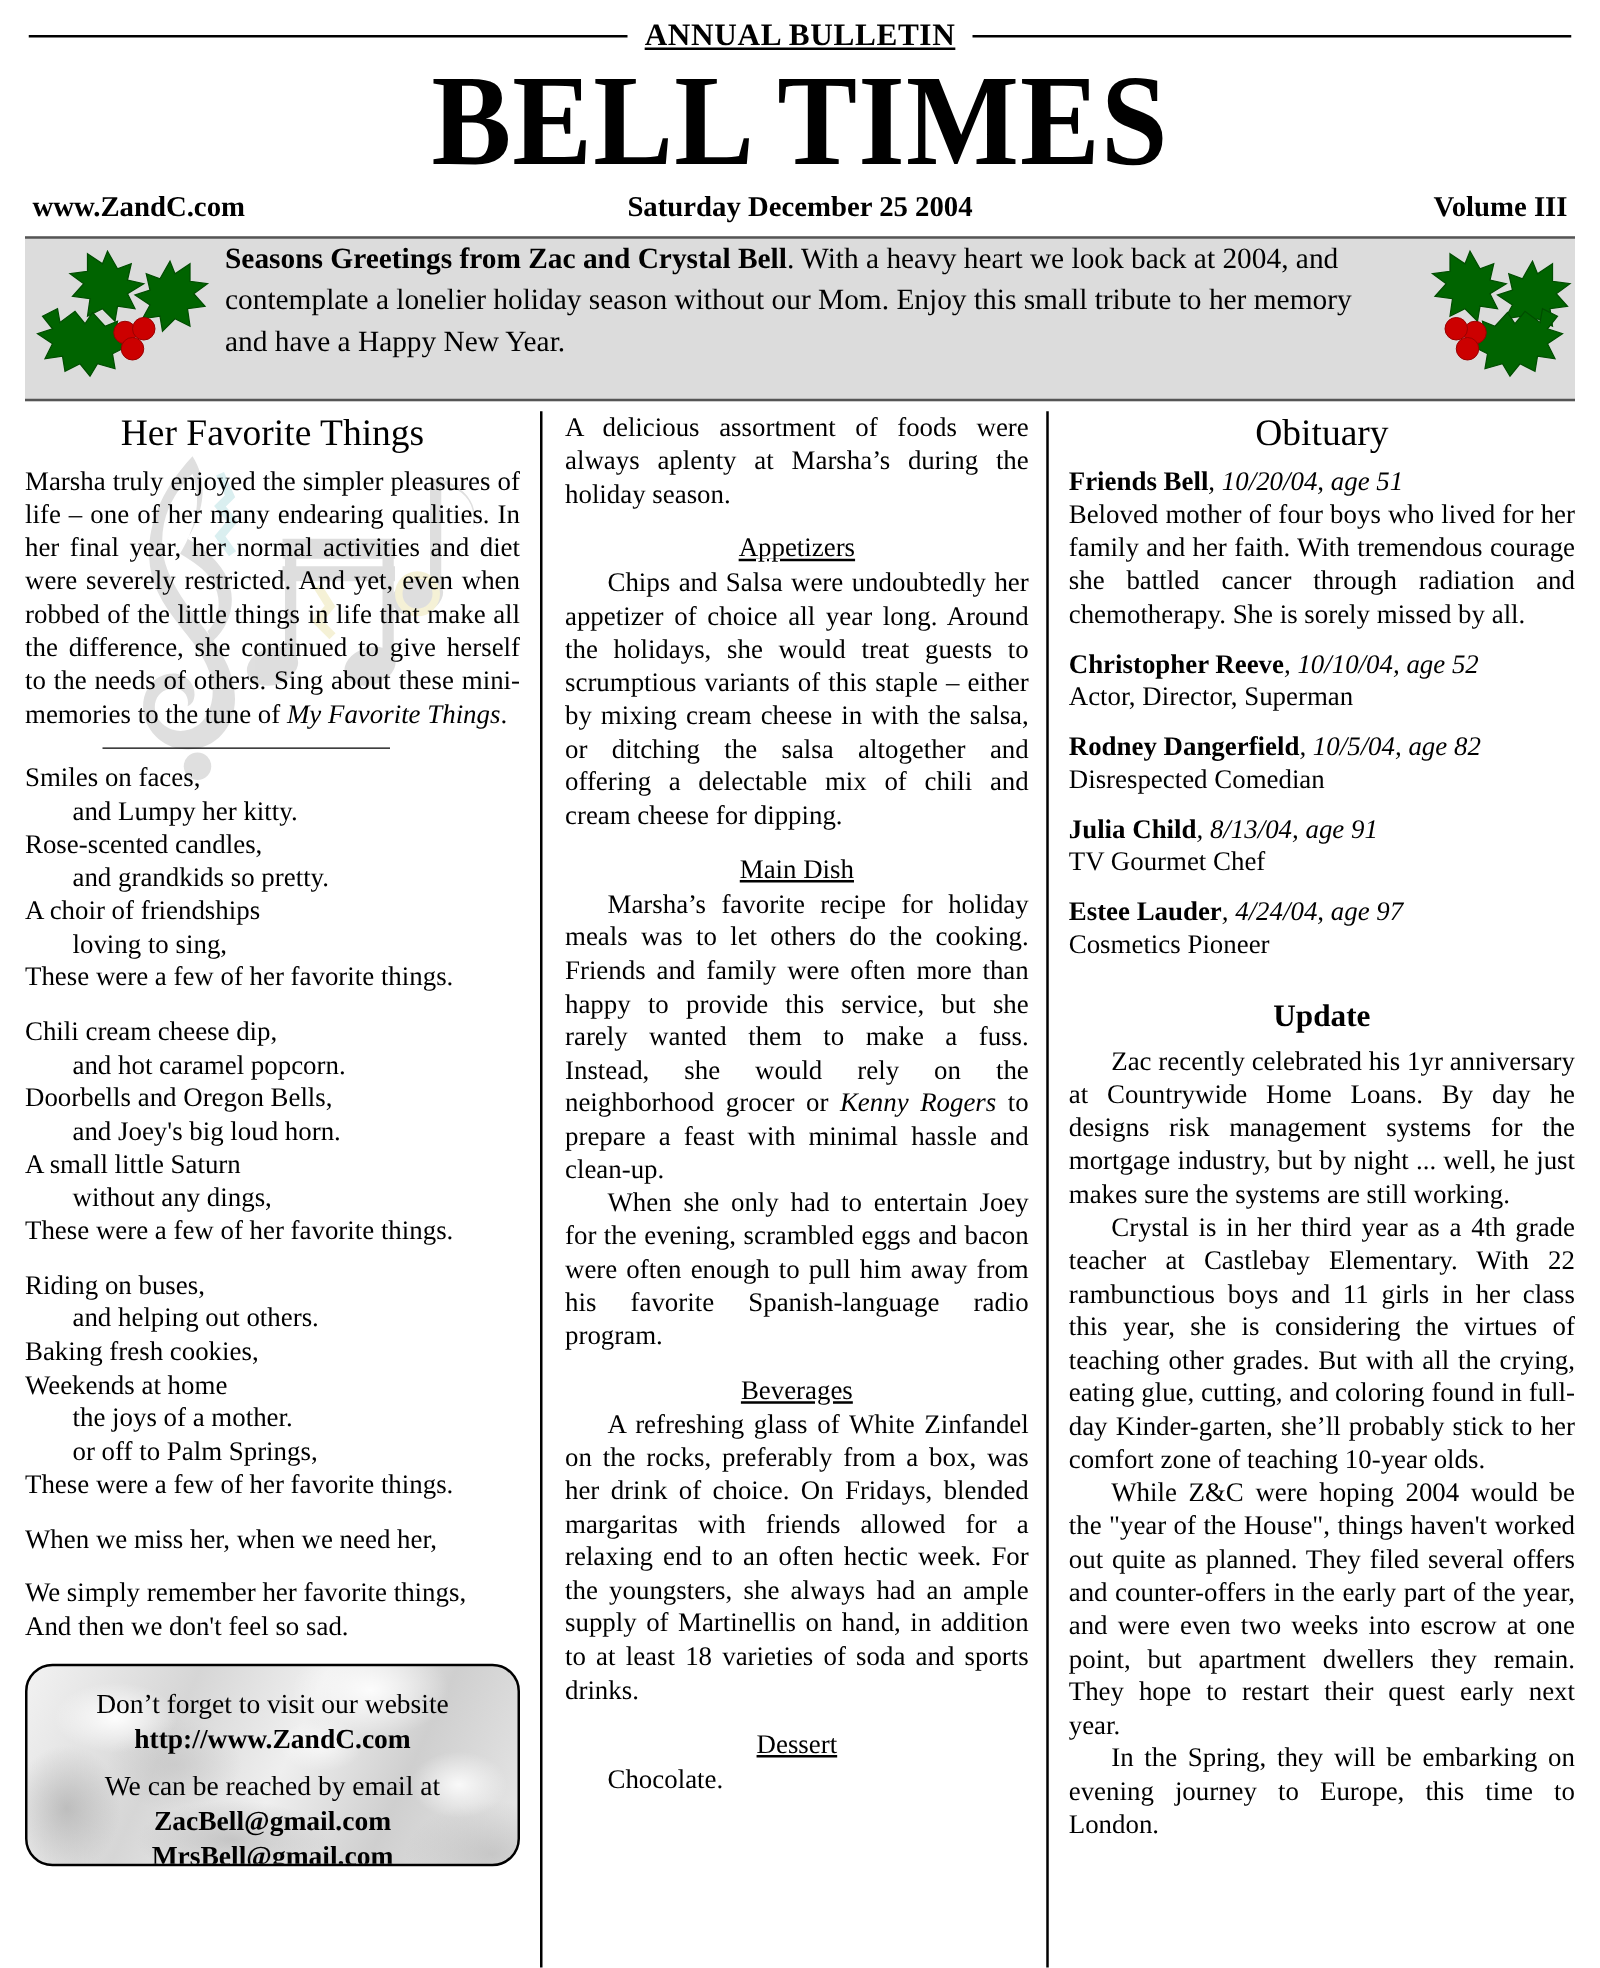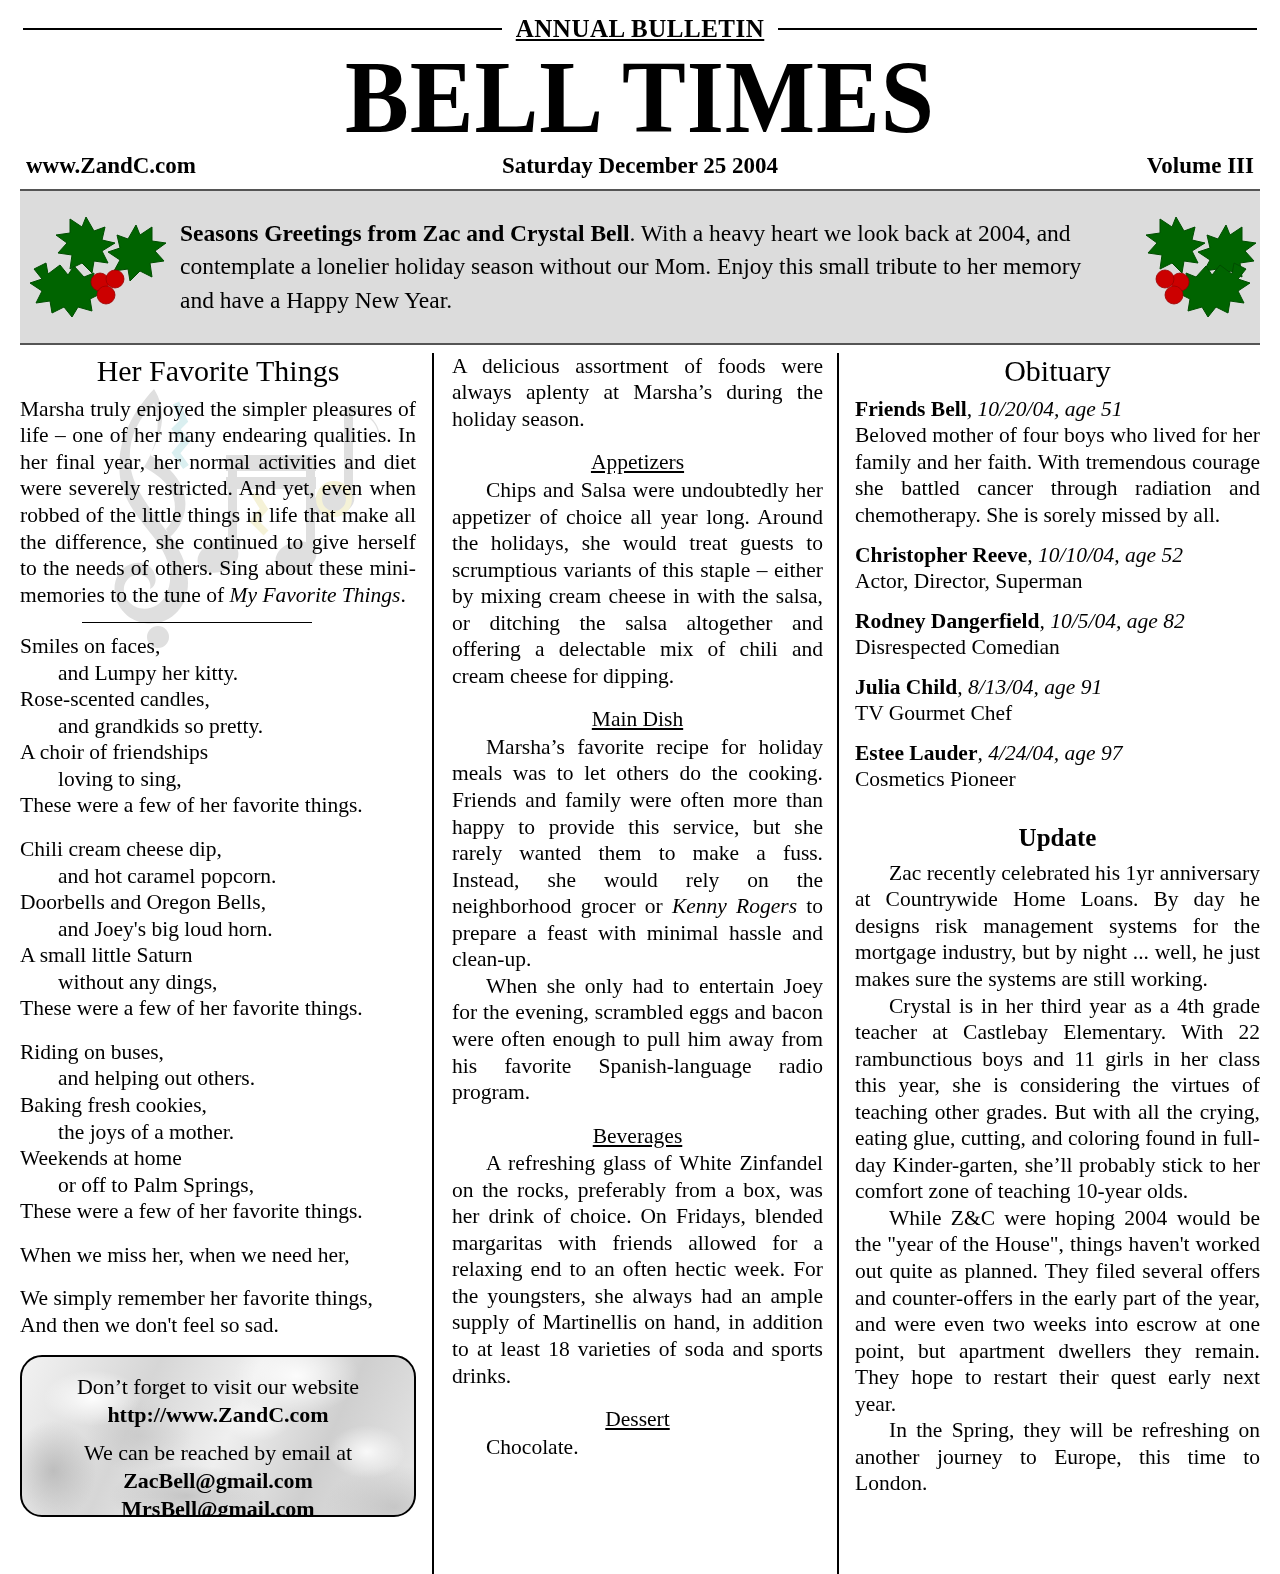--- a/index.html
+++ b/index.html
@@ -71,24 +71,24 @@
   }
   .masthead-subwrap { position: relative; }
 
   
   .banner {
     position: relative;
     background: #dcdcdc;
     border-top: 2px solid #555;
     border-bottom: 2px solid #555;
     margin: 4px 0 0 0;
-    height: 156px;
+    height: 132px;
     box-sizing: border-box;
     display: flex;
-    align-items: center;
+    align-items: flex-start;
   }
   .holly {
     flex: 0 0 auto;
     width: 150px;
     height: 120px;
     position: relative;
   }
   .holly svg { display: block; }
   .banner-text {
     flex: 1 1 auto;
@@ -326,22 +326,22 @@
               <div class="lyric-line">Doorbells and Oregon Bells,</div>
               <div class="lyric-line in">and Joey's big loud horn.</div>
               <div class="lyric-line">A small little Saturn</div>
               <div class="lyric-line in">without any dings,</div>
               <div class="lyric-line">These were a few of her favorite things.</div>
             </div>
             <div class="stanza">
               <div class="lyric-line">Riding on buses,</div>
               <div class="lyric-line in">and helping out others.</div>
               <div class="lyric-line">Baking fresh cookies,</div>
+              <div class="lyric-line">Weekends at home</div>
               <div class="lyric-line in">the joys of a mother.</div>
-              <div class="lyric-line">Weekends at home</div>
               <div class="lyric-line in">or off to Palm Springs,</div>
               <div class="lyric-line">These were a few of her favorite things.</div>
             </div>
             <div class="stanza">
               <div class="lyric-line">When we miss her, when we need her,</div>
             </div>
             <div class="stanza">
               <div class="lyric-line">We simply remember her favorite things,</div>
               <div class="lyric-line">And then we don't feel so sad.</div>
             </div>
@@ -395,18 +395,18 @@
           <div class="obit-entry">
             <div><span class="name">Estee Lauder</span><span class="meta">, 4/24/04, age 97</span></div>
             <div class="obit-desc">Cosmetics Pioneer</div>
           </div>
         </div>
       <div class="update-head">Update</div>
       <div id="update-body">
           <p class="body indent">Zac recently celebrated his 1yr anniversary at Countrywide Home Loans. By day he designs risk management systems for the mortgage industry, but by night ... well, he just makes sure the systems are still working.</p>
           <p class="body indent">Crystal is in her third year as a 4th grade teacher at Castlebay Elementary. With 22 rambunctious boys and 11 girls in her class this year, she is considering the virtues of teaching other grades. But with all the crying, eating glue, cutting, and coloring found in full-day Kinder-garten, she’ll probably stick to her comfort zone of teaching 10-year olds.</p>
           <p class="body indent">While Z&amp;C were hoping 2004 would be the "year of the House", things haven't worked out quite as planned. They filed several offers and counter-offers in the early part of the year, and were even two weeks into escrow at one point, but apartment dwellers they remain. They hope to restart their quest early next year.</p>
-          <p class="body indent">In the Spring, they will be refreshing on another journey to Europe, this time to London.</p>
+          <p class="body indent">In the Spring, they will be embarking on evening journey to Europe, this time to London.</p>
         </div>
     </div>
   </div>
 
 </div>
 
 </body></html>

